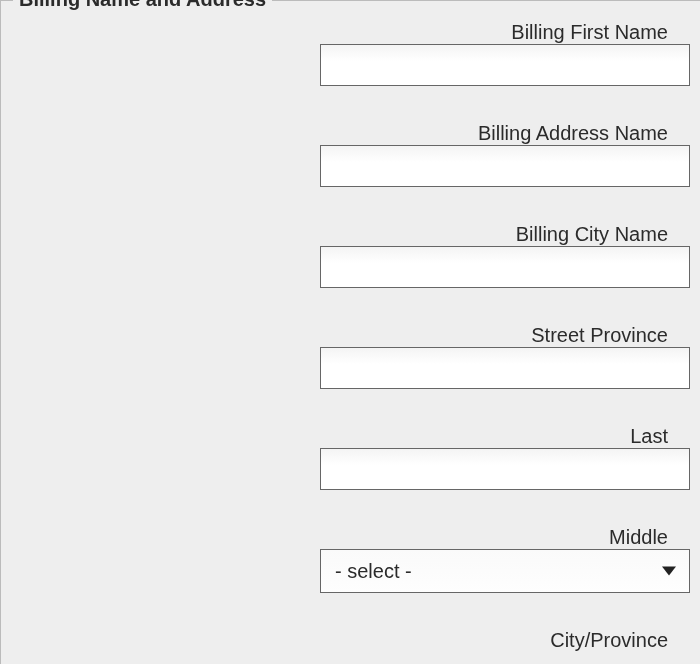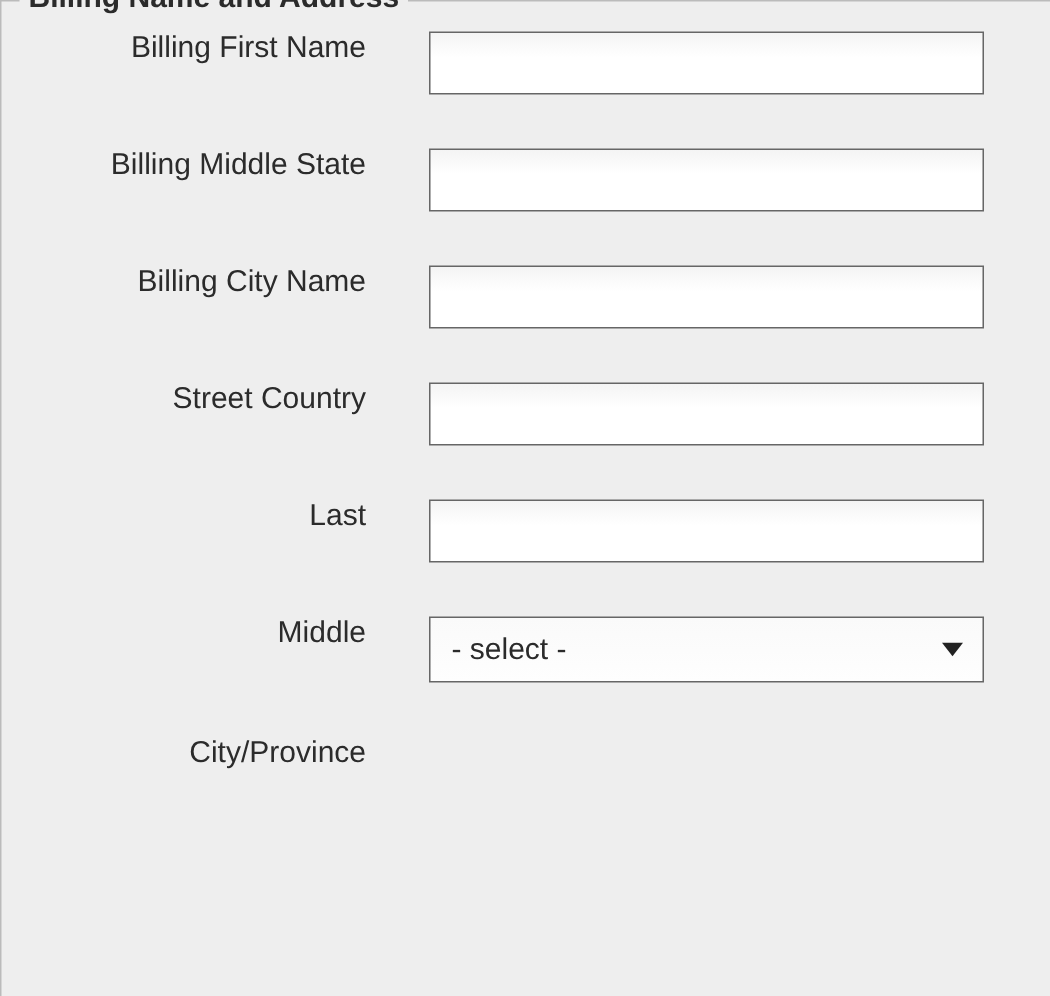--- a/index.html
+++ b/index.html
@@ -27,22 +27,23 @@
     left: 12px;
     background: #eeeeee;
     padding: 0 6px;
     font-size: 20px;
     font-weight: 700;
     color: #2b2b2b;
     transform: translateY(-50%);
   }
   .form-row {
     display: flex;
-    align-items: flex-start;
+    align-items: flex-end;
     margin-bottom: 36px;
+    flex-direction: column;
   }
   .form-row:last-child { margin-bottom: 0; }
   .label {
     width: 255px;
     text-align: right;
     padding-right: 22px;
     font-size: 20px;
     color: #2b2b2b;
   }
   .control {
@@ -94,35 +95,35 @@
   <div class="legend">Billing Name and Address</div>
 
   <div class="form-row">
     <div class="label">Billing First Name</div>
     <div class="control">
       <input type="text" value="" style="">
     </div>
   </div>
 
   <div class="form-row">
-    <div class="label">Billing Middle State</div>
+    <div class="label">Billing Address Name</div>
     <div class="control">
       <input type="text" value="" style="">
     </div>
   </div>
 
   <div class="form-row">
     <div class="label">Billing City Name</div>
     <div class="control">
       <input type="text" value="" style="">
     </div>
   </div>
 
   <div class="form-row">
-    <div class="label">Street Country</div>
+    <div class="label">Street Province</div>
     <div class="control">
       <input type="text" value="" style="">
     </div>
   </div>
 
   <div class="form-row">
     <div class="label">Last</div>
     <div class="control">
       <input type="text" value="" style="">
     </div>

